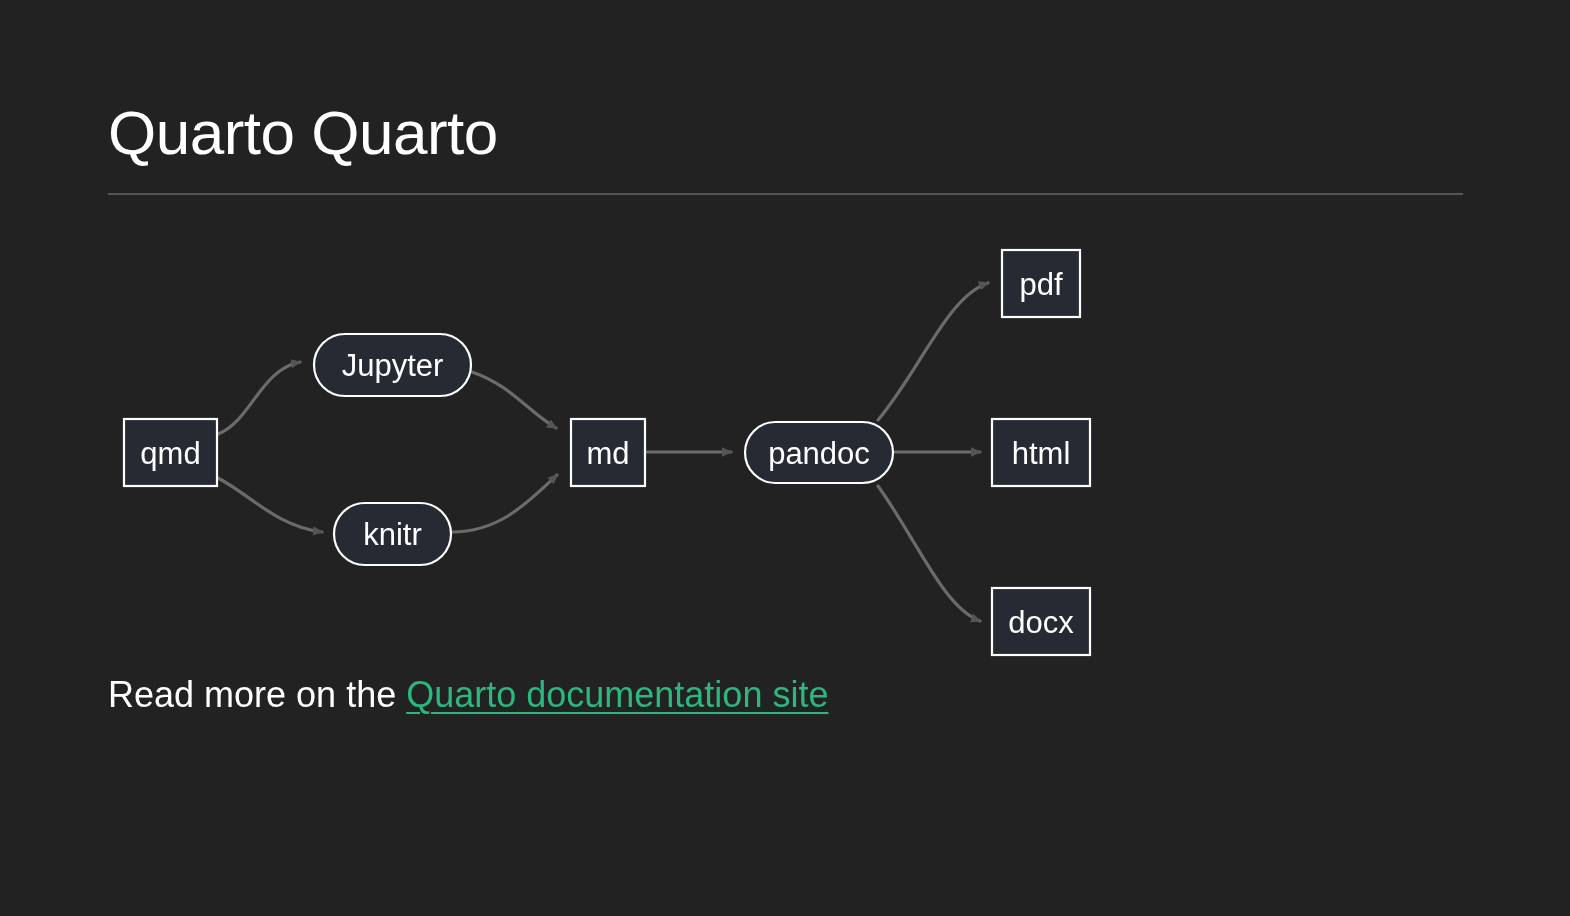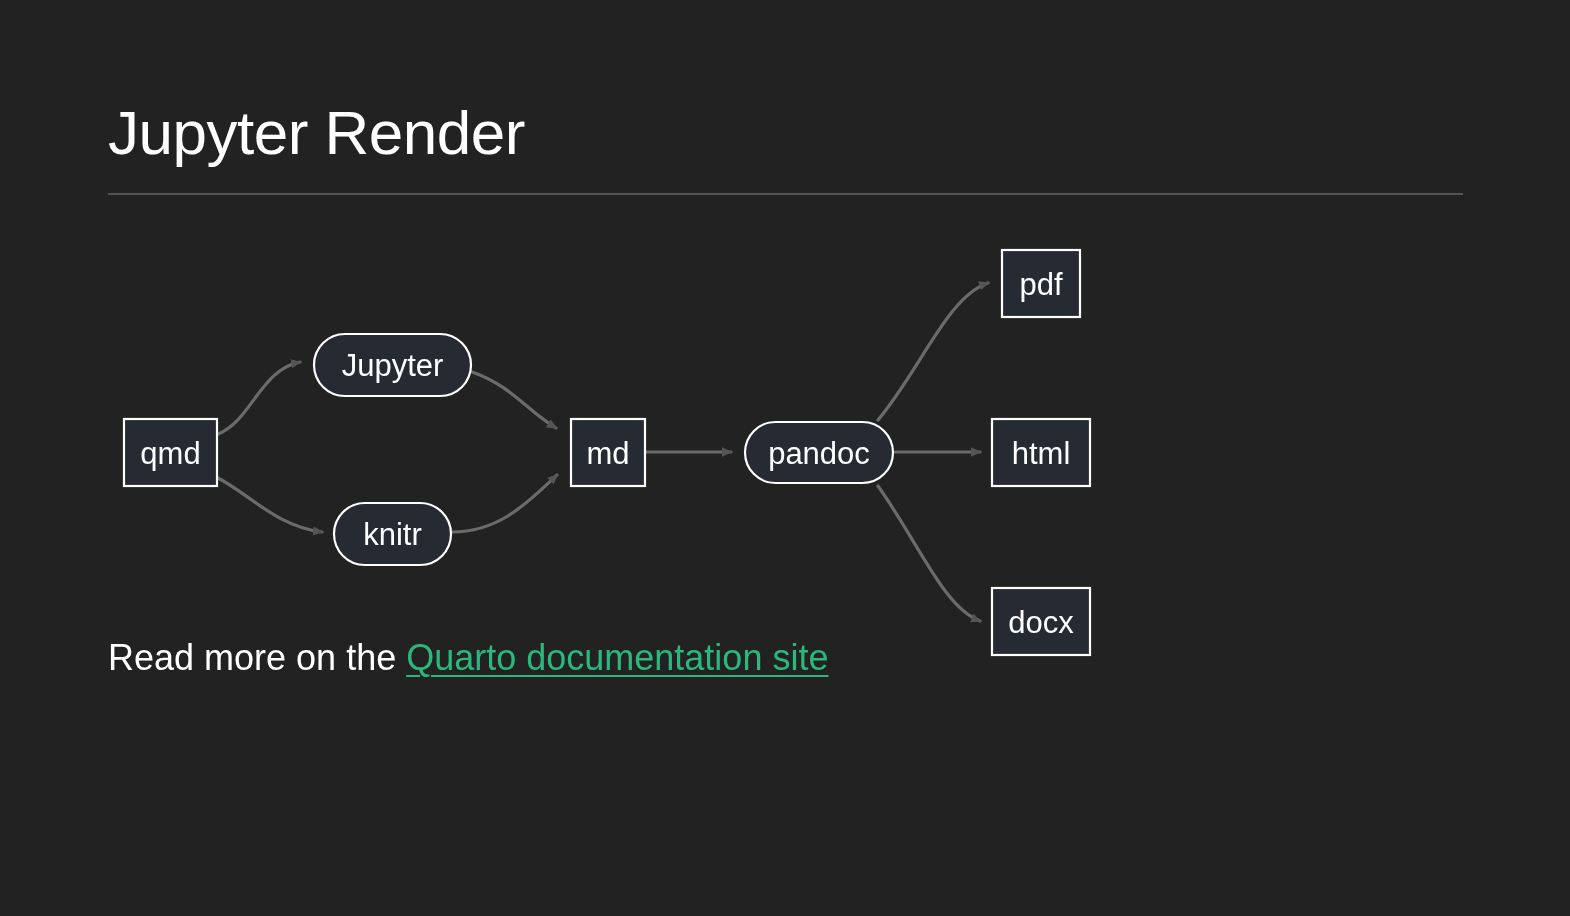--- a/index.html
+++ b/index.html
@@ -74,21 +74,21 @@
     stroke-width: 3.2;
     stroke-linecap: round;
   }
   .edge-head {
     fill: #555555;
     stroke: none;
   }
   .read-more {
     position: absolute;
     left: 108px;
-    top: 635px;
+    top: 672px;
     font-size: 36px;
     font-weight: 400;
     color: #ffffff;
     white-space: nowrap;
     line-height: 1.3;
   }
   .read-more a,
   .doc-link {
     color: #2AB87C;
     text-decoration: underline;
@@ -96,21 +96,21 @@
     text-decoration-thickness: 2px;
     cursor: pointer;
   }
 </style>
 </head>
 <body>
 
 <div class="slide">
 
   <div class="title-block">
-    <h1 class="slide-title">Jupyter Render</h1>
+    <h1 class="slide-title">Quarto Quarto</h1>
     <div class="title-rule"></div>
   </div>
 
   <div class="diagram-wrap">
     <svg class="diagram-svg" width="1570" height="440" viewBox="0 0 1570 440" xmlns="http://www.w3.org/2000/svg">
 
       <defs>
         <marker id="ah" markerWidth="11" markerHeight="11" refX="9" refY="5.5" orient="auto" markerUnits="userSpaceOnUse">
           <path d="M0,0.8 L10.5,5.5 L0,10.2 z" class="edge-head"></path>
         </marker>

